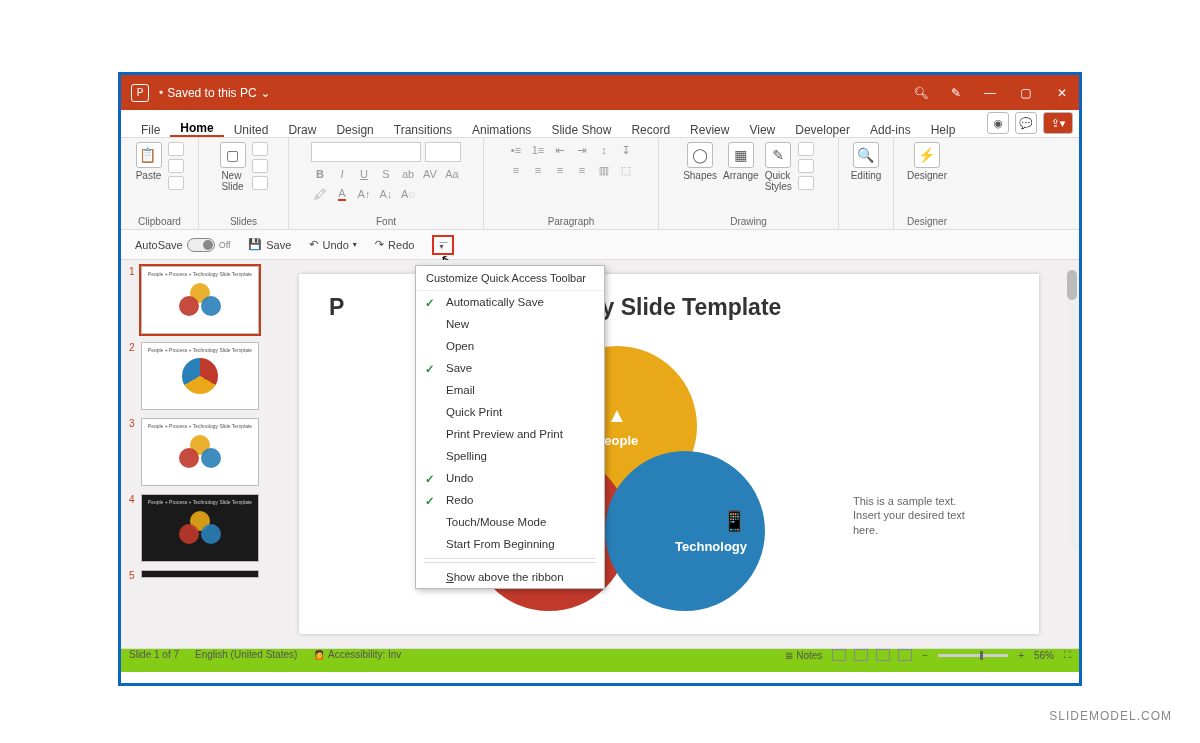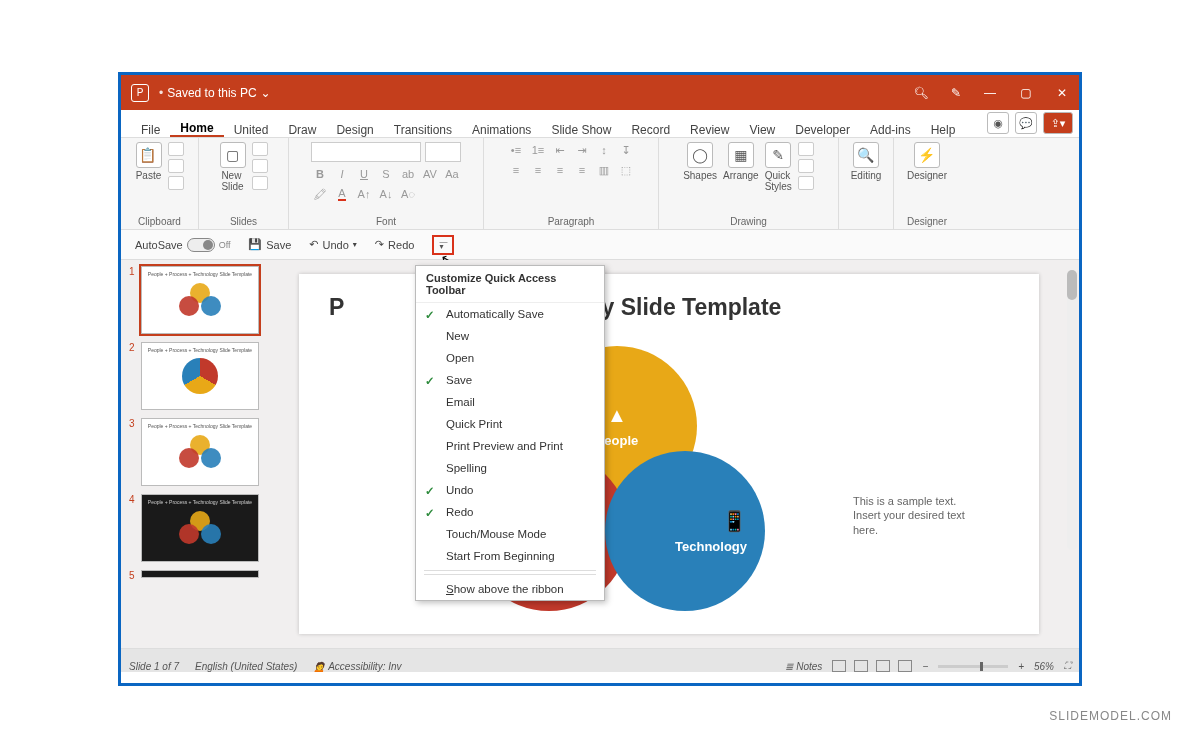--- a/index.html
+++ b/index.html
@@ -48,29 +48,29 @@
   .scrollv::after { content:""; position:absolute; top:0; width:10px; height:30px; background:#bbb; border-radius:5px; }
   .slide { width: 740px; height: 360px; background:#fff; box-shadow:0 0 4px rgba(0,0,0,0.2); position:relative; padding:20px 30px; }
   .slide h2 { font-size:23px; color:#333; font-weight:600; }
   .venn { position:absolute; left:170px; top:72px; width:300px; height:270px; }
   .circle { position:absolute; width:160px; height:160px; border-radius:50%; display:flex; flex-direction:column; align-items:center; justify-content:center; color:#fff; font-size:13px; font-weight:600; gap:6px; }
   .c-yellow { background:#e8a817; left:68px; top:0; }
   .c-red { background:#c1392b; left:0; top:105px; }
   .c-blue { background:#2980b9; left:136px; top:105px; }
   .circle .cicon { font-size:20px; }
   .sample { position:absolute; right:66px; top:220px; font-size:11px; color:#666; width:120px; line-height:1.3; }
-  .statusbar { height:24px; background:#e5e5e5; border-top:1px solid #ddd; display:flex; align-items:flex-end; font-size:10px; color:#555; padding:0 8px; gap:16px; position:relative;font-style:italic; }
+  .statusbar { height:24px; background:#84cc16; border-top:1px solid #ddd; display:flex; align-items:flex-start; font-size:10px; color:#555; padding:0 8px; gap:16px; position:relative; }
   .status-right { position:absolute; right:8px; display:flex; align-items:center; gap:10px; }
   .viewbtns { display:flex; gap:8px; }
   .viewb { width:14px; height:12px; border:1px solid #888; }
   .zoom-slider { width:70px; height:3px; background:#ccc; position:relative; }
   .zoom-slider::after { content:""; position:absolute; left:42px; top:-3px; width:3px; height:9px; background:#666; }
   
   .qatmenu { position:absolute; left:415px; top:265px; width:190px; background:#fff; border:1px solid #bbb; box-shadow:2px 2px 6px rgba(0,0,0,0.25); font-size:11.5px; z-index:50; }
-  .qatmenu .hdr { padding:6px 10px; font-weight:700; color:#333; border-bottom:1px solid #eee; font-size:11px; }
+  .qatmenu .hdr { padding:6px 10px; font-weight:400; color:#333; border-bottom:1px solid #eee; font-size:11px; }
   .qatmenu .mi { padding:5px 28px 5px 30px; position:relative; color:#333; cursor:pointer; }
   .qatmenu .mi.checked::before { content:"✓"; position:absolute; left:9px; color:#2e8b3d; font-weight:bold; }
   .qatmenu .sep { height:1px; background:#ddd; margin:3px 8px; }
   .watermark { position:absolute; right:28px; bottom:20px; font-size:12px; letter-spacing:1px; color:#888; }
 </style>
 </head>
 <body>
 
 <div class="frame">
 

